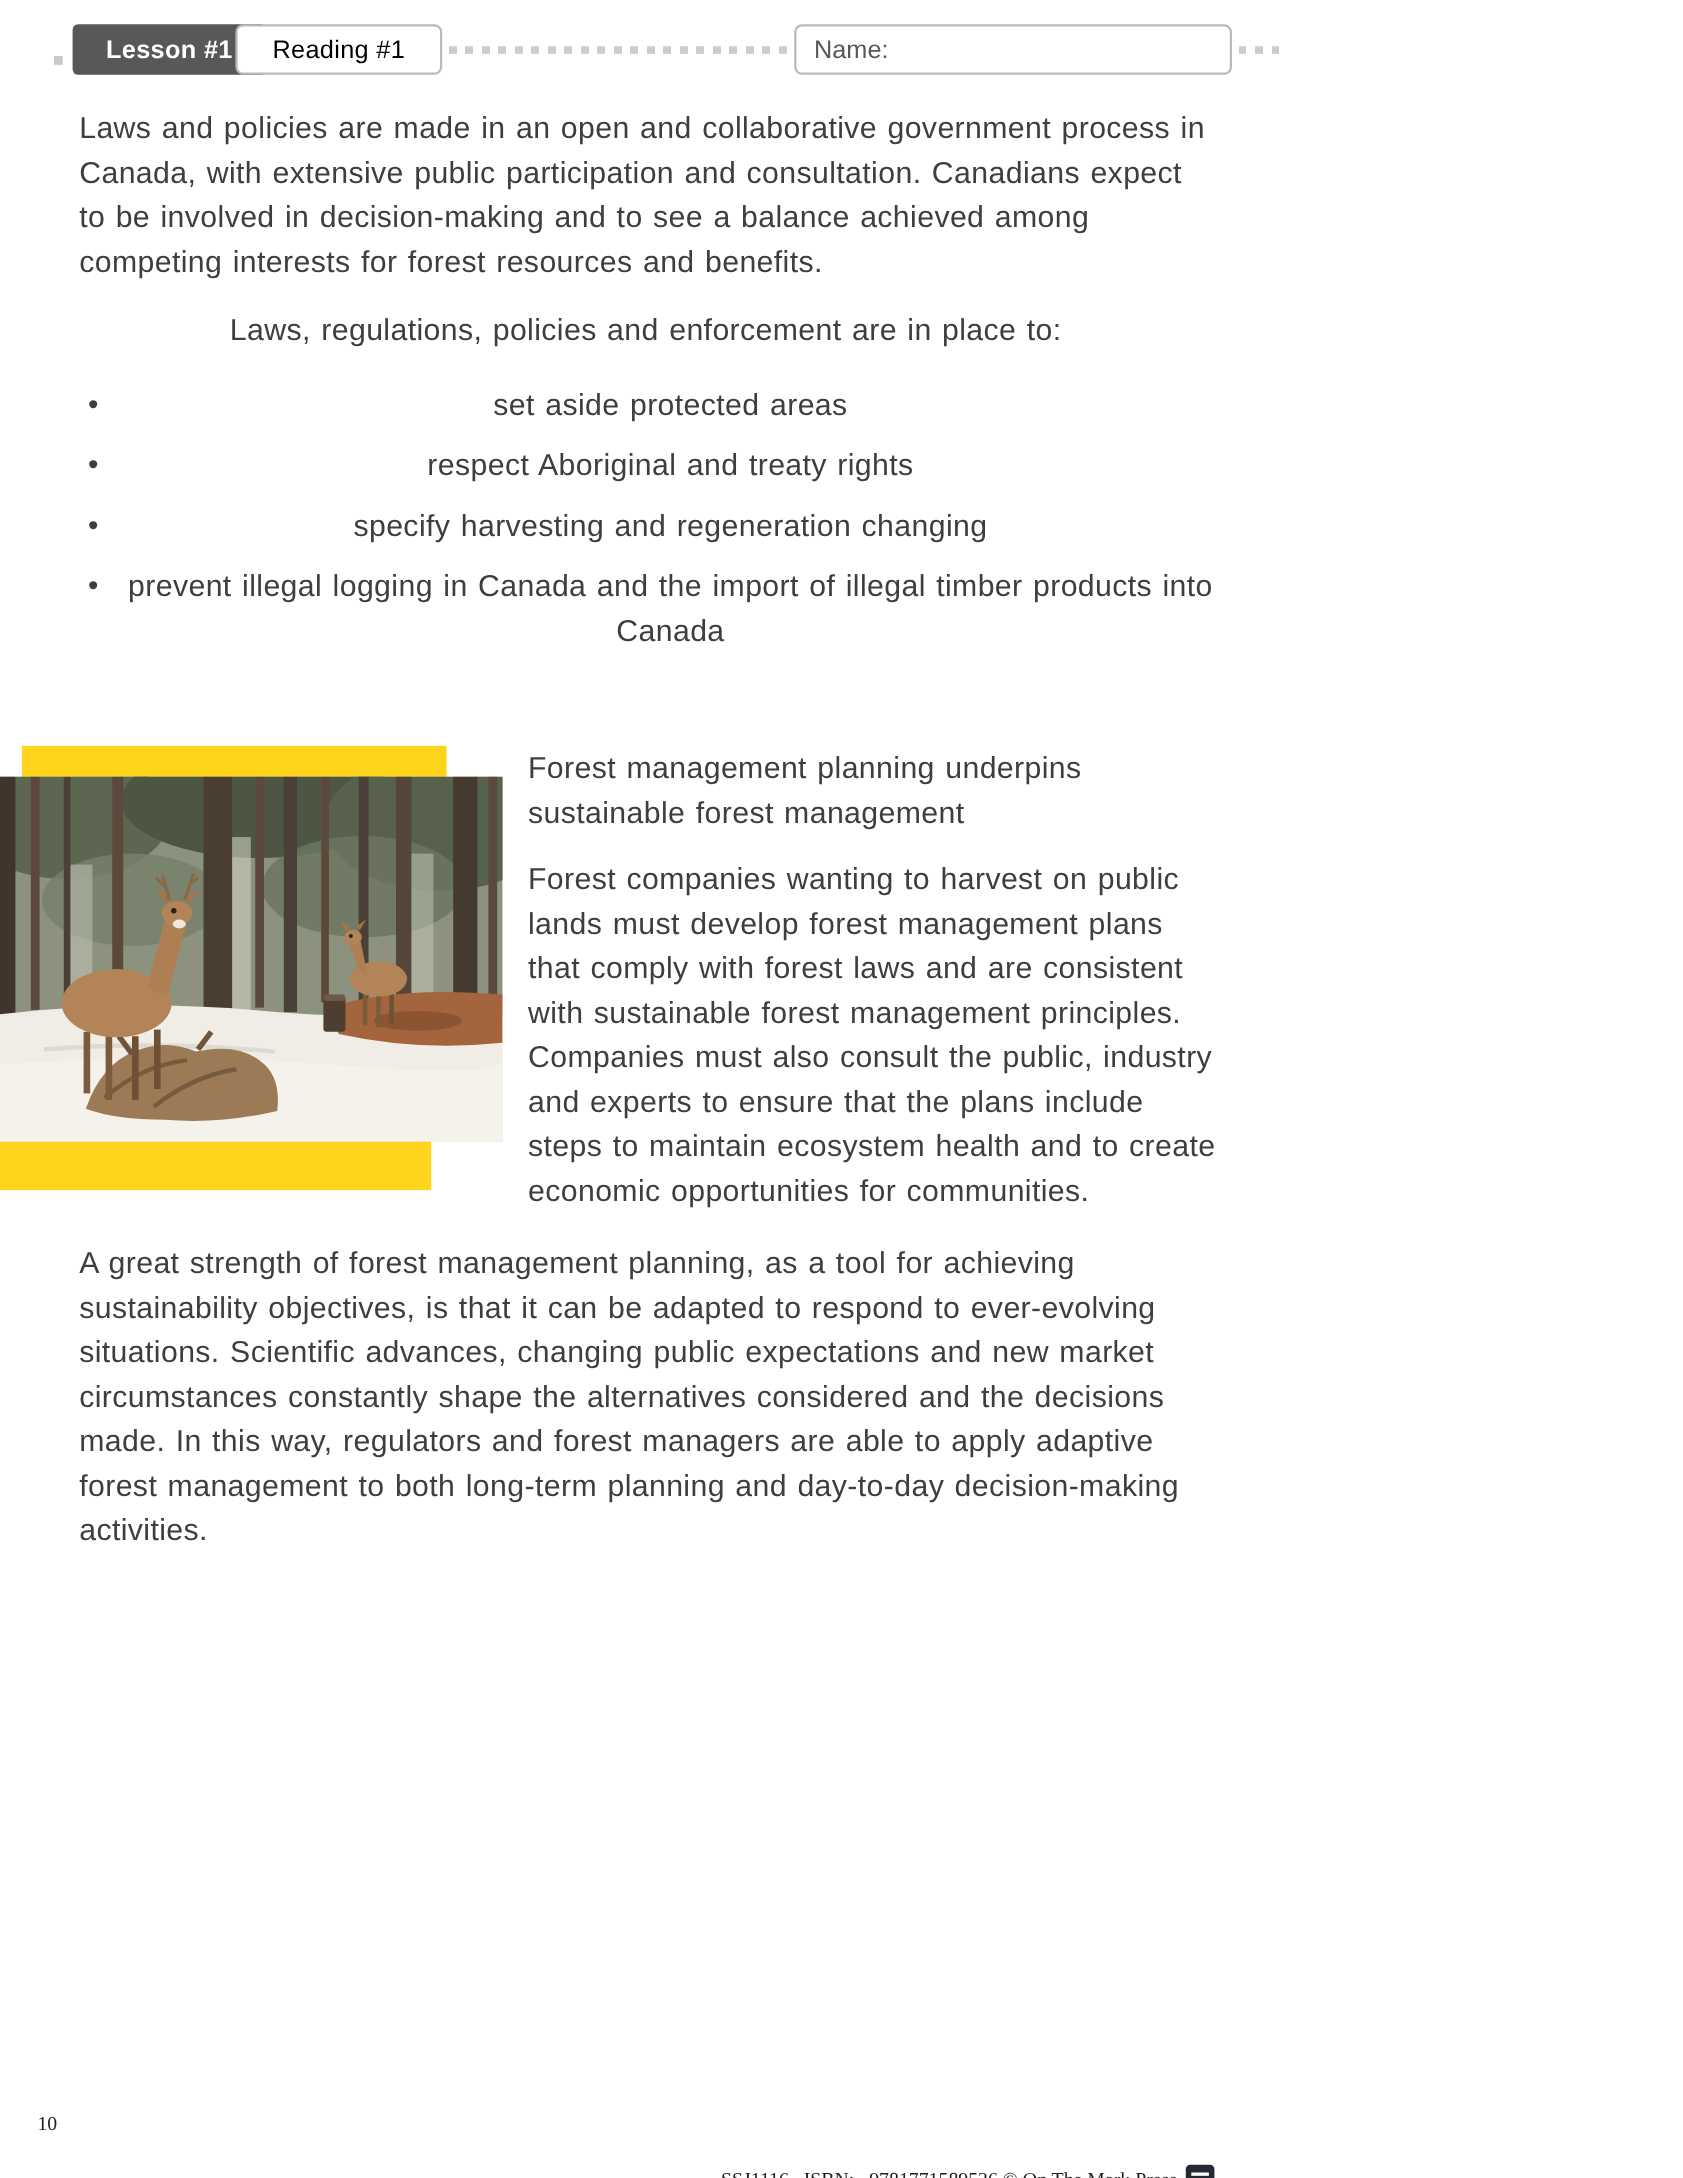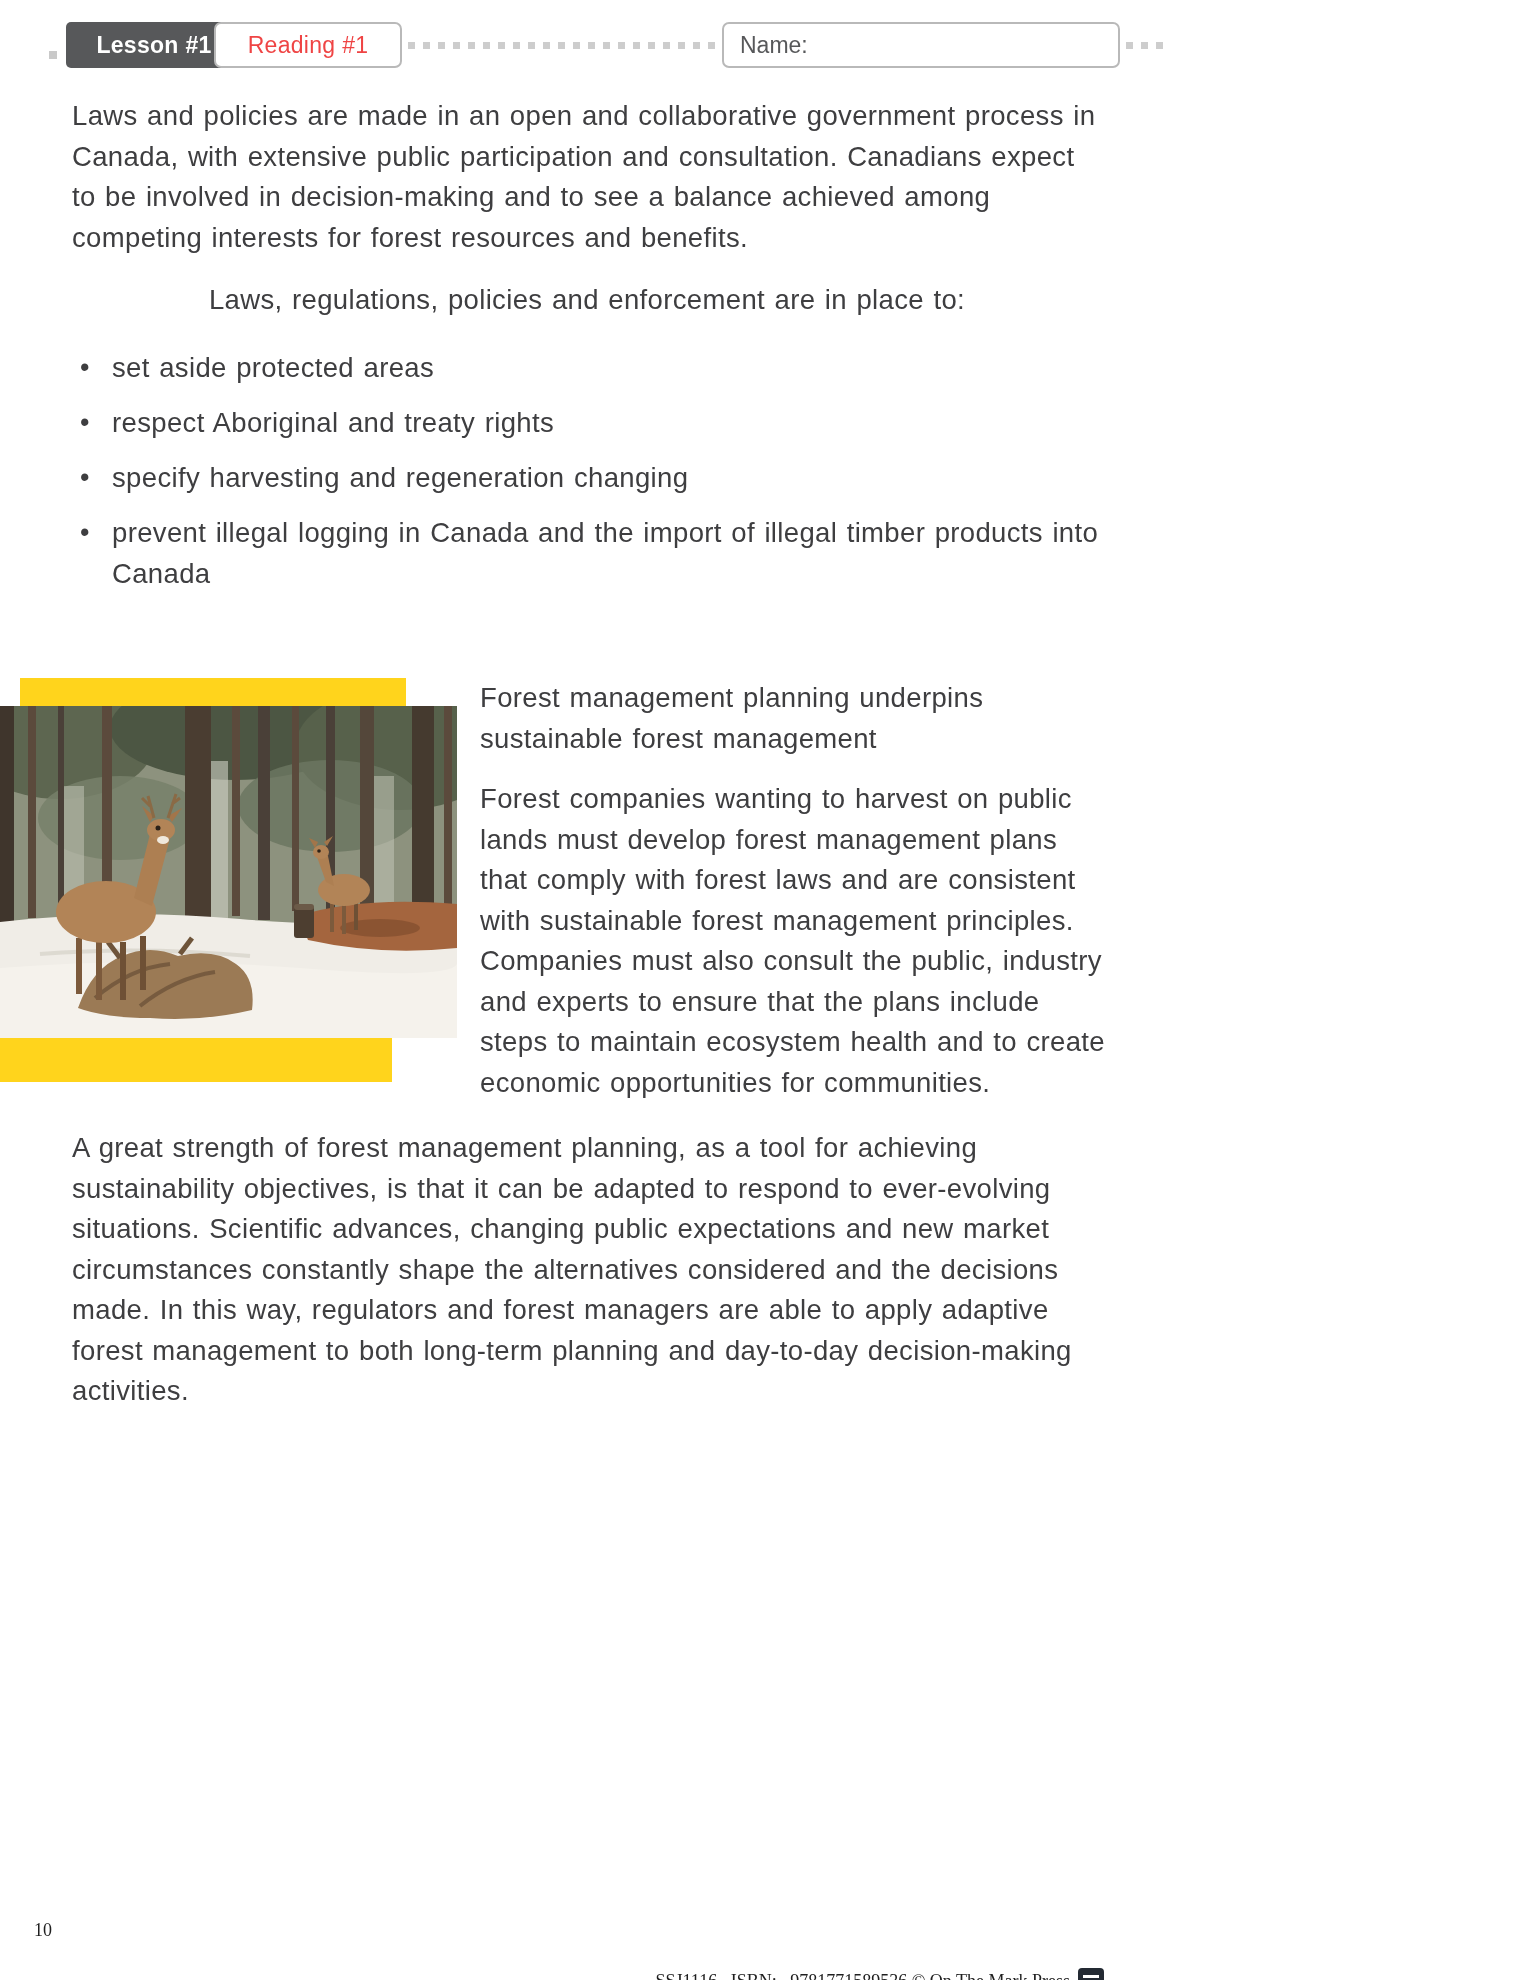--- a/index.html
+++ b/index.html
@@ -24,21 +24,21 @@
     display:flex; align-items:center; justify-content:center;
     font-size:23px; letter-spacing:0.3px;
   }
   .tab-dark {
     left:66px; width:176px;
     background:#57585a; color:#ffffff; font-weight:bold;
     border-radius:5px;
   }
   .tab-light {
     left:214px; width:188px;
-    background:#ffffff; color:#ef4444;
+    background:#ffffff; color:#000000;
     border:2px solid #b9b9b9; border-radius:7px;
   }
   .dots {
     position:absolute; top:20px; height:7px;
     background:repeating-linear-gradient(90deg,#cdcdcd 0 7px, transparent 7px 15px);
   }
   .dots-mid { left:408px; width:308px; }
   .dots-end { left:1126px; width:42px; }
   .name-box {
     position:absolute; left:722px; top:0; width:398px; height:46px;
@@ -57,21 +57,21 @@
   .p2 { position:absolute; left:72px; top:280px; width:1030px;text-align:center; }
 
   .bullets {
     position:absolute; left:72px; top:348px; width:1035px;
     list-style:none;
   }
   .bullets li {
     position:relative; padding-left:40px;
     margin-bottom:14.5px;
     font-size:27.5px; line-height:40.5px;
-    letter-spacing:0.35px; word-spacing:1.5px;
+    letter-spacing:0.35px; word-spacing:1.5px;text-align:center;
   }
   .bullets li::before {
     content:"\2022";
     position:absolute; left:8px; top:-1px;
     font-size:27px; color:#3e3e40;
   }
 
   
   .photo-band { position:absolute; left:0; top:678px; width:100%; height:430px; }
   .yellow-bar { position:absolute; background:#ffd41c; z-index:1; }

